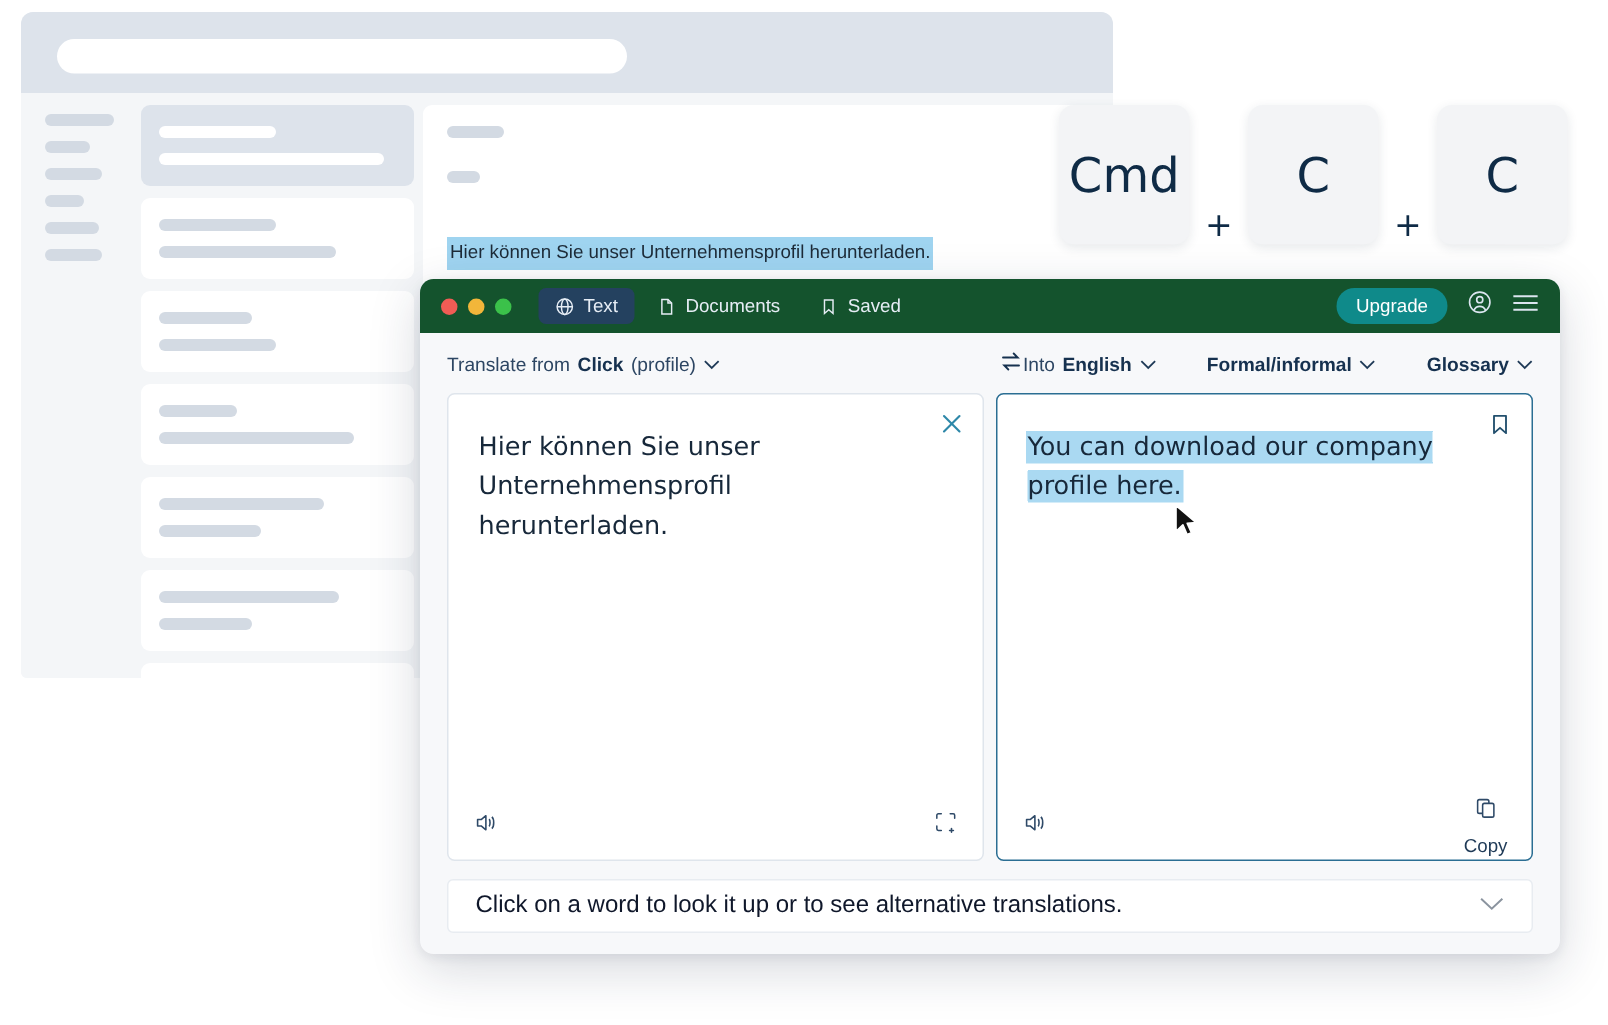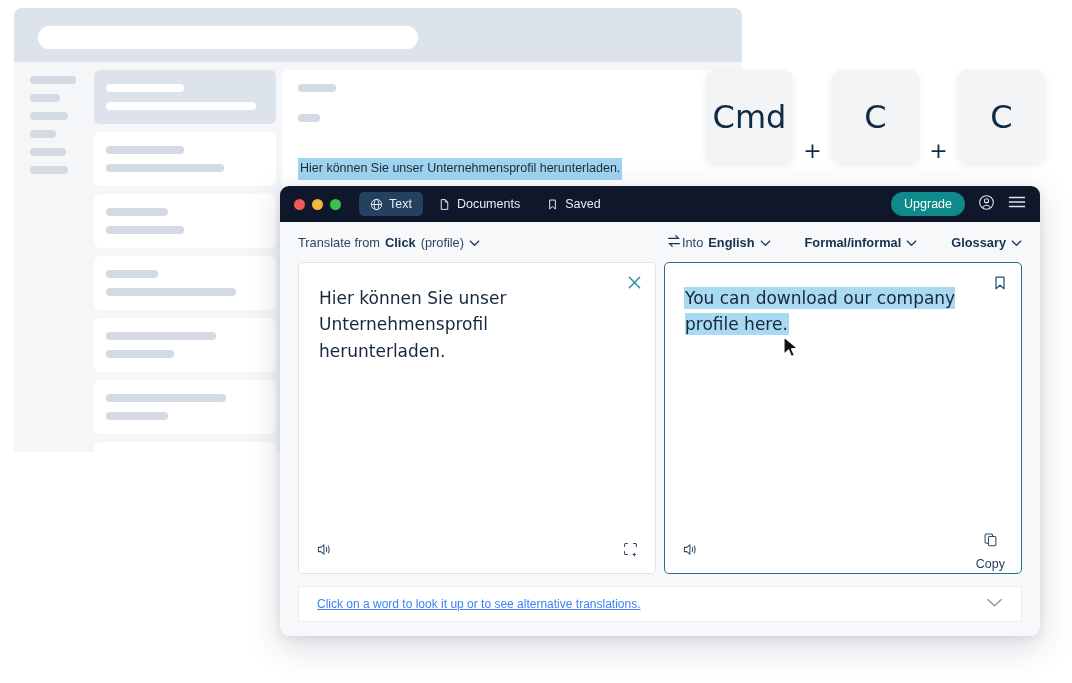--- a/index.html
+++ b/index.html
@@ -103,21 +103,21 @@
   
   .app {
     position: absolute; left: 280px; top: 186px;
     width: 760px; height: 450px;
     background: #f7f8fa;
     border-radius: 9px;
     box-shadow: 0 10px 34px rgba(25,40,65,0.18), 0 2px 8px rgba(25,40,65,0.08);
     overflow: hidden;
   }
   .app-titlebar {
-    height: 36px; background: #0f172a;
+    height: 36px; background: #14532d;
     display: flex; align-items: center;
     padding: 0 14px;
   }
   .traffic { display: flex; gap: 7px; align-items: center; margin-right: 18px; }
   .dot { width: 11px; height: 11px; border-radius: 50%; }
   .dot.red { background: #f05c55; }
   .dot.yellow { background: #f2b63a; }
   .dot.green { background: #3bc14a; }
 
   .tabs { display: flex; align-items: center; gap: 4px; }
@@ -191,21 +191,21 @@
 
   
   .hintbar {
     margin: 12px 18px 0 18px;
     height: 36px;
     background: #ffffff;
     border: 1px solid #e8ecf1;
     border-radius: 4px;
     display: flex; align-items: center;
     padding: 0 18px;
-    font-size: 12px; color: #3b82f6; text-decoration: underline;
+    font-size: 16px; color: #0f172a;
   }
   .hintbar .chev { margin-left: auto; }
 
   
   .cursor { position: absolute; left: 783px; top: 336px; }
 </style>
 </head>
 <body>
 
 <div id="root">

